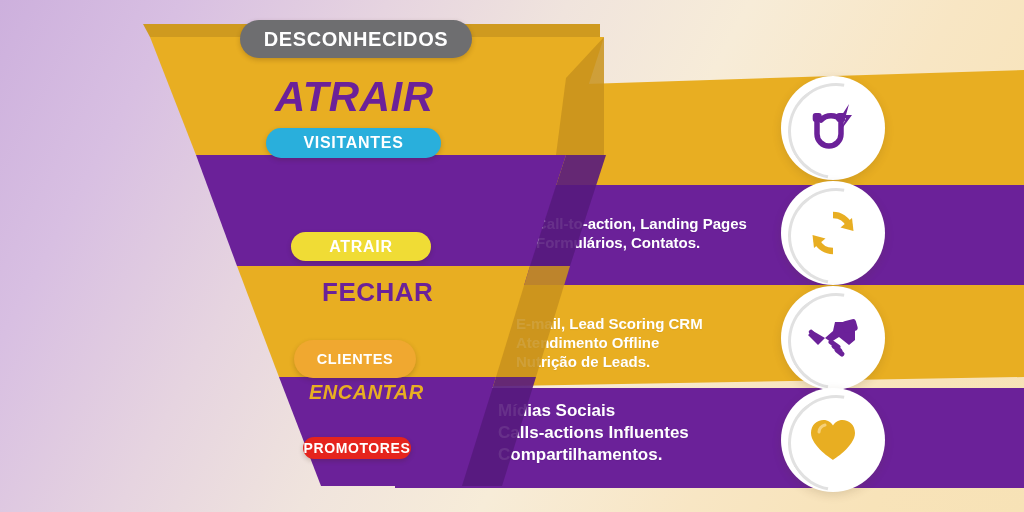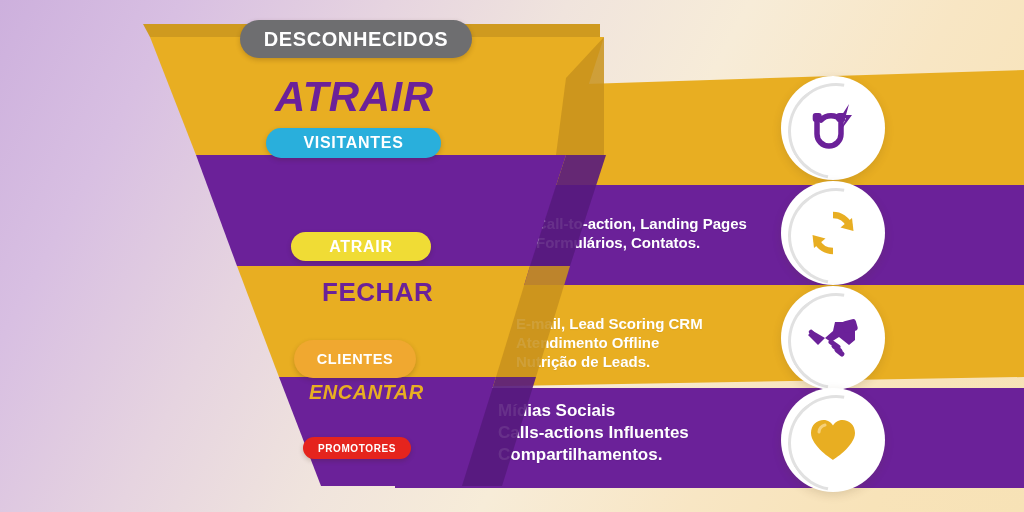--- a/index.html
+++ b/index.html
@@ -177,21 +177,21 @@
   </div>
 
   <div class="pill" style="left:291px; top:232px; width:140px; height:29px; font-size:16px; letter-spacing:.7px; background:#f0dc35;">
     <span>ATRAIR</span>
   </div>
 
   <div class="pill" style="left:294px; top:340px; width:122px; height:38px; font-size:14.5px; letter-spacing:.6px; background:#f0a830;">
     <span>CLIENTES</span>
   </div>
 
-  <div class="pill" style="left:303px; top:437px; width:108px; height:22px; font-size:10px; letter-spacing:.6px; background:#e5241d;">
+  <div class="pill" style="left:303px; top:437px; width:108px; height:22px; font-size:14px; letter-spacing:.6px; background:#e5241d;">
     <span>PROMOTORES</span>
   </div>
 
   <div class="bubble" style="left:781px; top:76px;">
     <svg width="56" height="56" viewBox="0 0 56 56">
       <path d="M14 14 a14 14 0 0 1 20 0" fill="none" stroke="#6b2199" stroke-width="5.5" stroke-linecap="round" transform="translate(2,6)"></path>
       <path d="M12 18 L12 34 a12 12 0 0 0 24 0 L36 18" fill="none" stroke="#6b2199" stroke-width="5.5" stroke-linecap="round"></path>
       <rect x="9.2" y="14.5" width="6" height="6" rx="1.4" fill="none" stroke="#6b2199" stroke-width="3"></rect>
       <rect x="32.8" y="14.5" width="6" height="6" rx="1.4" fill="none" stroke="#6b2199" stroke-width="3"></rect>
       <polygon points="44,4 35,18 41,18 36,30 47,15 41,15" fill="#6b2199"></polygon>

